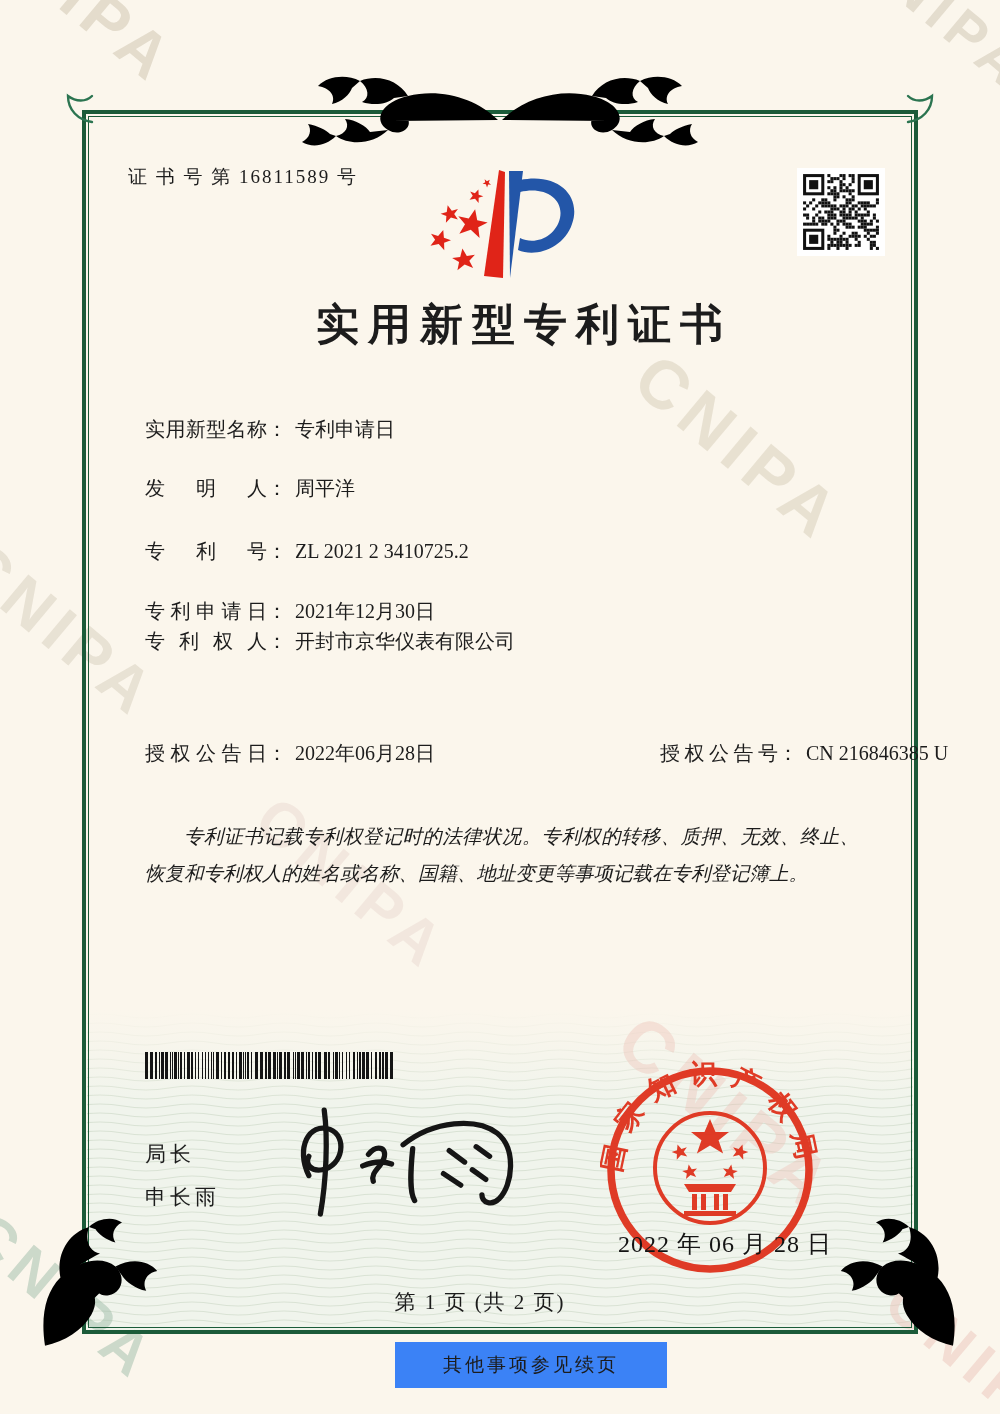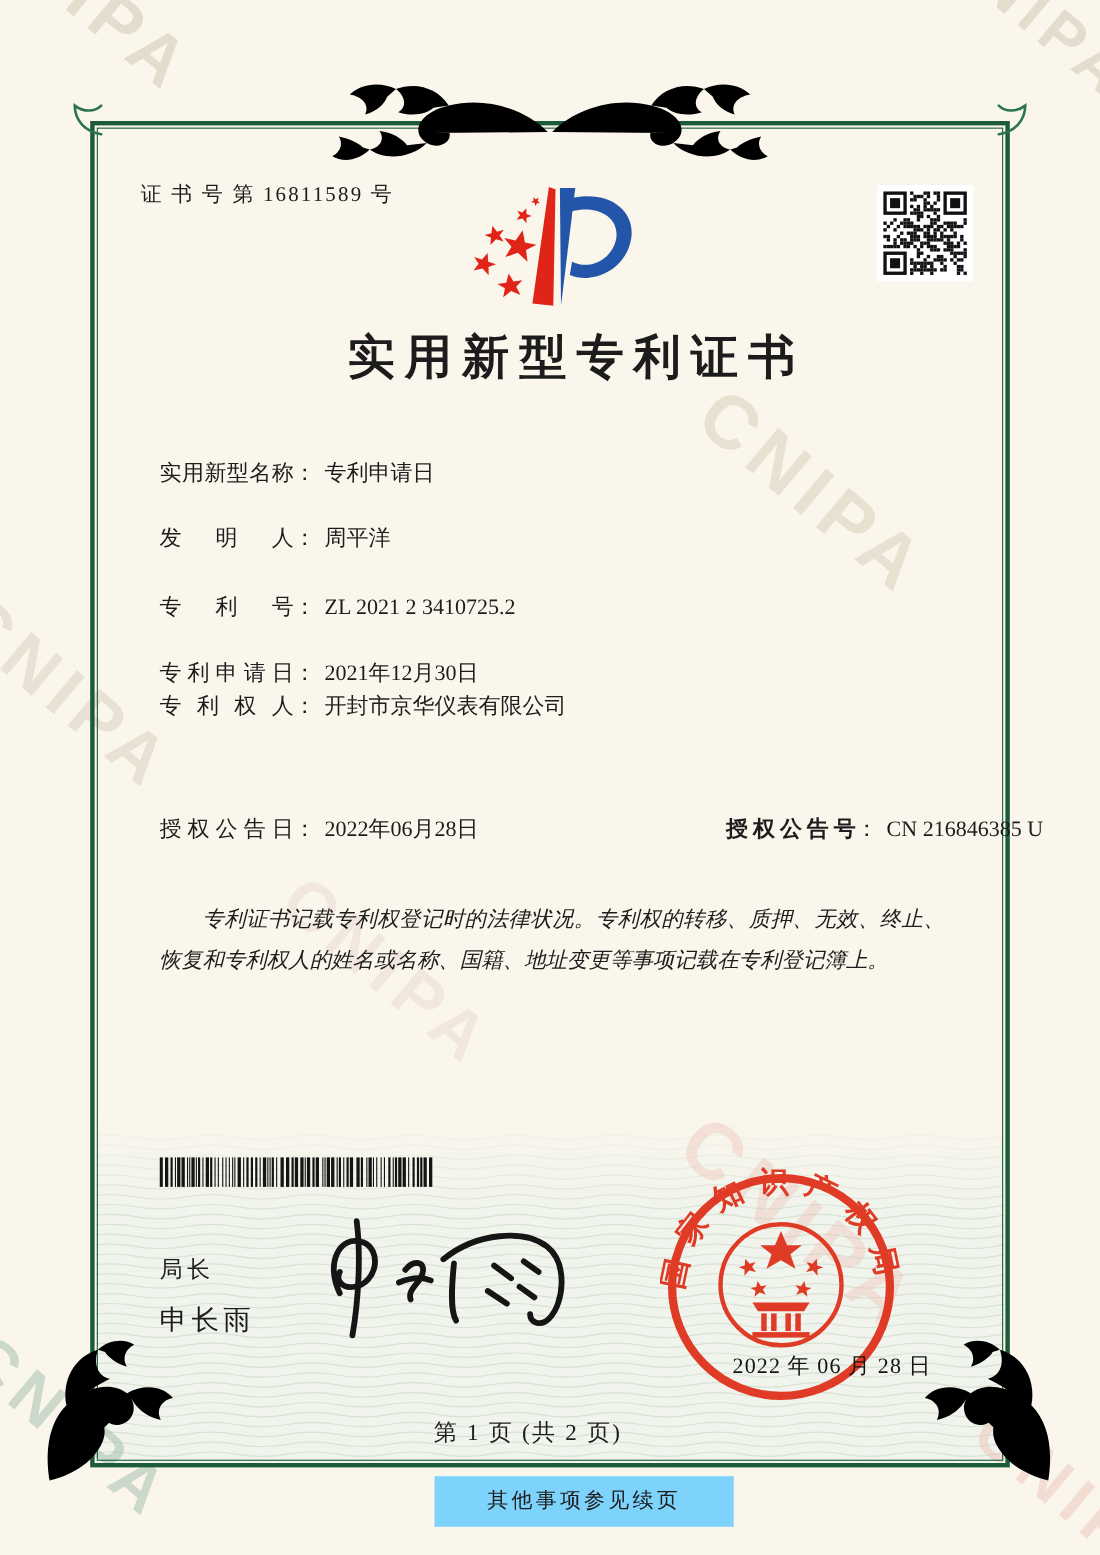--- a/index.html
+++ b/index.html
@@ -40,32 +40,32 @@
   #grantNo{position:absolute;left:515px;top:0;}
 
   
   #bodyText{position:absolute;left:145px;top:818px;width:714px;z-index:5;
       font-size:19.5px;line-height:37px;text-align:justify;font-style:italic;}
   #bodyText p{margin:0;text-indent:2em;}
 
   #barcode{position:absolute;left:145px;top:1052px;z-index:5;}
 
   #signerTitle{position:absolute;left:145px;top:1140px;z-index:5;font-size:21px;letter-spacing:4px;}
-  #signerName{position:absolute;left:145px;top:1183px;z-index:5;font-size:25px;letter-spacing:4px;}
+  #signerName{position:absolute;left:145px;top:1183px;z-index:5;font-size:21px;letter-spacing:4px;}
   #signature{position:absolute;left:280px;top:1105px;z-index:5;}
   #signature path{fill:none;stroke:#151515;stroke-width:5.5;stroke-linecap:round;stroke-linejoin:round;}
 
   #seal{position:absolute;left:600px;top:1060px;z-index:5;opacity:.94;}
   #sealDate{position:absolute;left:618px;top:1228px;width:200px;z-index:6;
-      font-size:20px;letter-spacing:1px;color:#141414;white-space:nowrap;margin-left:48px;}
+      font-size:24px;letter-spacing:1px;color:#141414;white-space:nowrap;}
 
   #pageNum{position:absolute;left:0;top:1288px;width:960px;text-align:center;z-index:5;
       font-size:21px;letter-spacing:2px;}
   #contBox{position:absolute;left:395px;top:1342px;width:272px;height:46px;z-index:5;
-      background:#7dd3fc;text-align:center;line-height:46px;font-size:19px;letter-spacing:3px;}
+      background:#3b82f6;text-align:center;line-height:46px;font-size:19px;letter-spacing:3px;}
 </style>
 </head>
 <body>
 
 <div id="page">
 
   <div class="wm" style="left:-40px;top:-42px;font-size:64px;color:rgba(196,184,160,0.42);">CNIPA</div>
   <div class="wm" style="left:836px;top:-22px;font-size:56px;color:rgba(205,195,175,0.5);">CNIPA</div>
   <div class="wm" style="left:616px;top:408px;font-size:68px;color:rgba(216,208,188,0.55);">CNIPA</div>
   <div class="wm" style="left:-58px;top:592px;font-size:64px;color:rgba(214,206,188,0.5);">CNIPA</div>
@@ -415,21 +415,21 @@
   </div>
   <div class="frow" style="top:598px;">
     <span class="flabel">专利申请日</span><span class="fcolon">：</span><span>2021年12月30日</span>
   </div>
   <div class="frow" style="top:628px;">
     <span class="flabel">专利权人</span><span class="fcolon">：</span><span>开封市京华仪表有限公司</span>
   </div>
   <div class="frow" style="top:740px;width:714px;">
     <span class="flabel">授权公告日</span><span class="fcolon">：</span><span>2022年06月28日</span>
     <span id="grantNo">
-      <span class="flabel" style="width:118px;font-weight:bold;">授权公告号</span><span class="fcolon">：</span><span>CN 216846385 U</span>
+      <span class="flabel" style="width:118px;">授权公告号</span><span class="fcolon">：</span><span>CN 216846385 U</span>
     </span>
   </div>
 
   <div id="bodyText">
     <p>专利证书记载专利权登记时的法律状况。专利权的转移、质押、无效、终止、恢复和专利权人的姓名或名称、国籍、地址变更等事项记载在专利登记簿上。</p>
   </div>
 
   <svg id="barcode" width="250" height="27" viewBox="0 0 250 27">
     <g id="barGroup" fill="#141414">
         <rect x="0" y="0" width="3" height="27"></rect>

